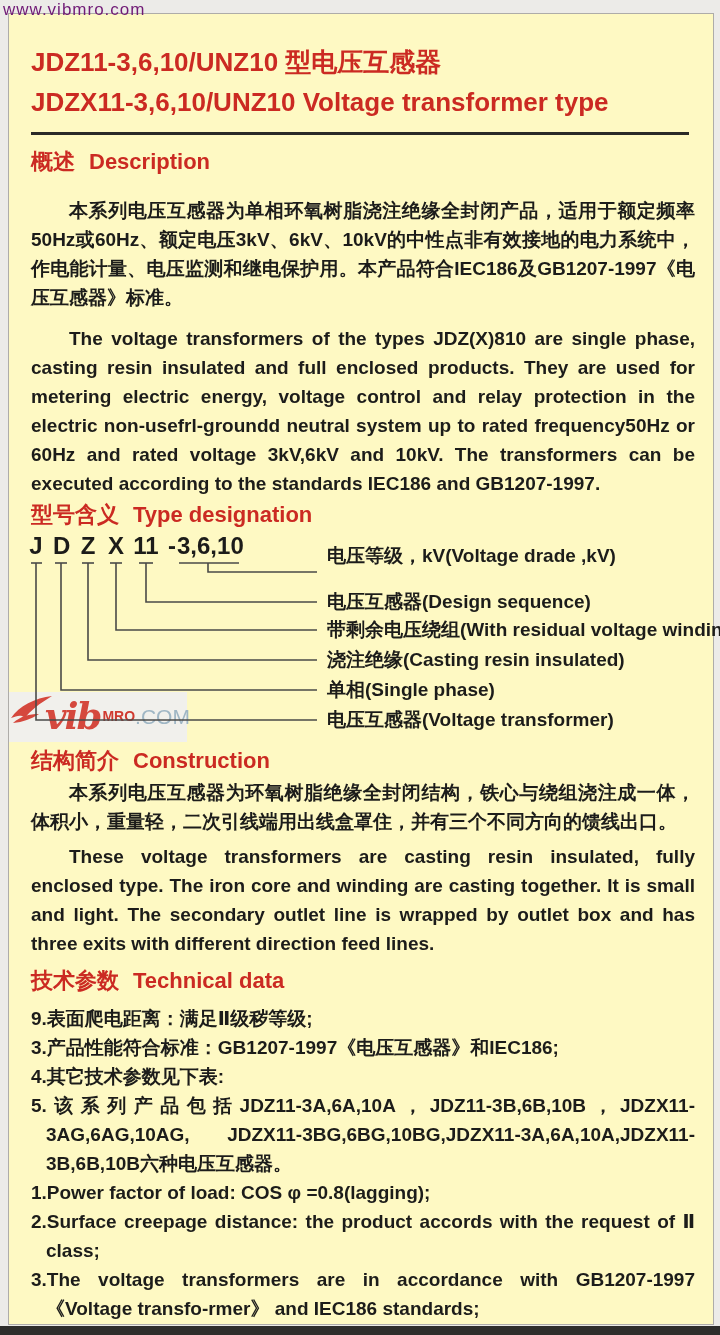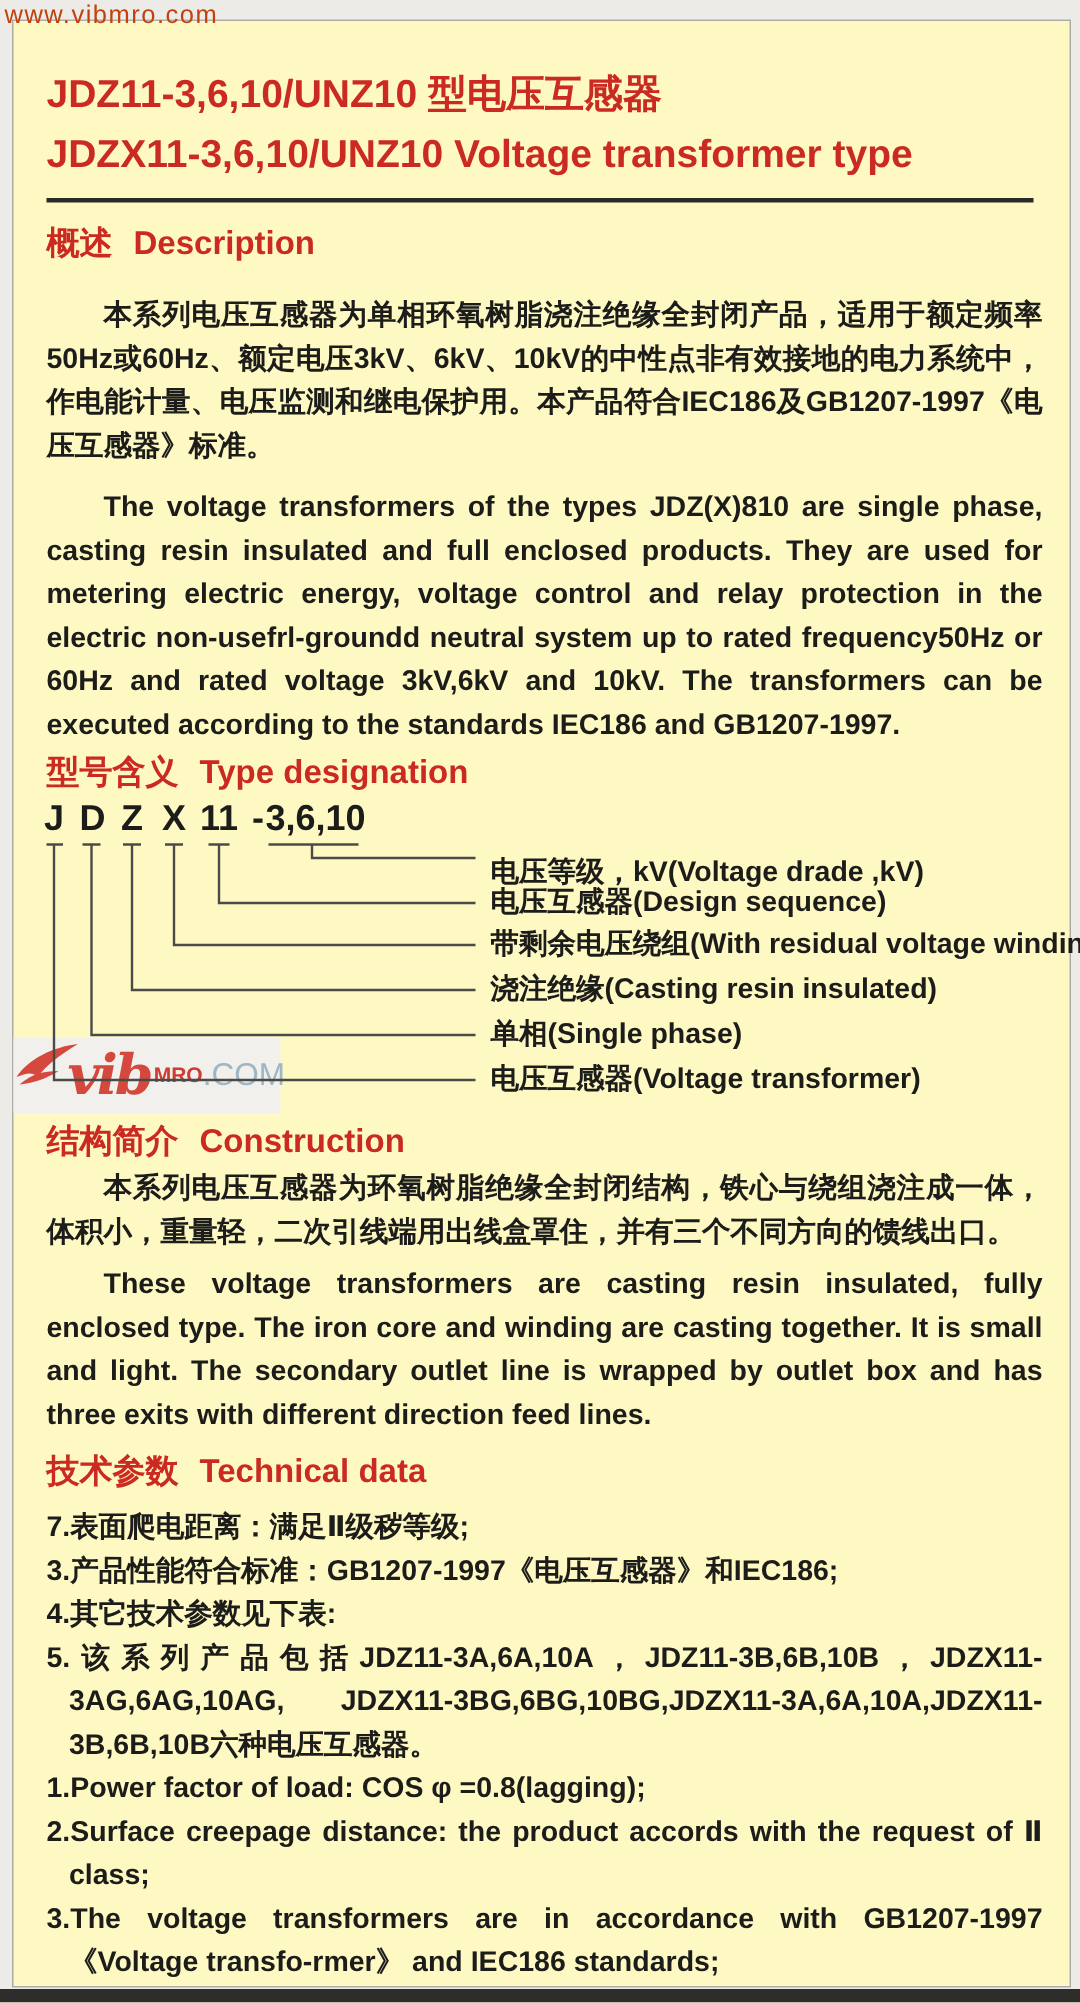--- a/index.html
+++ b/index.html
@@ -5,21 +5,21 @@
   * { margin:0; padding:0; box-sizing:border-box; }
   html,body { width:720px; height:1335px; }
   body {
     position:relative;
     background:#ecebe8;
     font-family:"Liberation Sans","DejaVu Sans",sans-serif;
     overflow:hidden;
   }
   .url-watermark {
     position:absolute; left:3px; top:0px; z-index:6;
-    font-size:17px; color:#c2410c; letter-spacing:1px;
+    font-size:17px; color:#701a75; letter-spacing:1px;
     font-weight:400;
   }
   .page {
     position:absolute; left:8px; top:13px; width:706px; height:1312px;
     background:#fef9c3; border:1px solid #aeaca9;
   }
   .content { padding:28px 18px 0 22px; position:relative; }
   .bottom-strip {
     position:absolute; left:0; bottom:0; width:720px; height:9px;
     background:#2e2d2b; z-index:7;
@@ -51,21 +51,21 @@
   .cp-z { left:49px; width:16px; }
   .cp-x { left:77px; width:16px; }
   .cp-11 { left:102px; width:26px; }
   .cp-dash { left:136px; width:10px; }
   .cp-v { left:146px; width:62px; }
   .diagram svg { position:absolute; left:0; top:0; z-index:3; }
   .diag-label {
     position:absolute; left:296px; font-size:19px; line-height:28px; font-weight:700;
     color:#1c1c1a; white-space:nowrap; z-index:2;
   }
-  .dl-0 { top:36px; } .dl-1 { top:56px; } .dl-2 { top:84px; }
+  .dl-0 { top:10px; } .dl-1 { top:56px; } .dl-2 { top:84px; }
   .dl-3 { top:114px; } .dl-4 { top:144px; } .dl-5 { top:174px; }
 
   
   .logo-watermark {
     position:absolute; left:-22px; top:160px; width:178px; height:50px;
     background:#f1f0ec; z-index:1; display:flex; align-items:center; padding:0 2px 2px 2px;
   }
   .logo-swoosh { position:absolute; left:2px; bottom:6px; }
   .logo-vib {
     font-family:"DejaVu Serif","Liberation Serif",serif; font-style:italic; font-weight:700;
@@ -154,21 +154,21 @@
     <div class="sec-heading construction">
       <span class="zh">结构简介</span><span>Construction</span>
     </div>
     <div class="para-zh construction-zh">本系列电压互感器为环氧树脂绝缘全封闭结构，铁心与绕组浇注成一体，体积小，重量轻，二次引线端用出线盒罩住，并有三个不同方向的馈线出口。</div>
     <div class="para-en tight">These voltage transformers are casting resin insulated, fully enclosed type. The iron core and winding are casting together. It is small and light. The secondary outlet line is wrapped by outlet box and has three exits with different direction feed lines.</div>
 
     <div class="sec-heading technical">
       <span class="zh">技术参数</span><span>Technical data</span>
     </div>
     <div class="tech-list">
-      <div class="tech-item">7.表面爬电距离：满足Ⅱ级秽等级;</div>
+      <div class="tech-item">9.表面爬电距离：满足Ⅱ级秽等级;</div>
       <div class="tech-item">3.产品性能符合标准：GB1207-1997《电压互感器》和IEC186;</div>
       <div class="tech-item">4.其它技术参数见下表:</div>
       <div class="tech-item">5.该系列产品包括JDZ11-3A,6A,10A，JDZ11-3B,6B,10B，JDZX11-3AG,6AG,10AG, JDZX11-3BG,6BG,10BG,JDZX11-3A,6A,10A,JDZX11-3B,6B,10B六种电压互感器。</div>
       <div class="tech-item">1.Power factor of load: COS φ =0.8(lagging);</div>
       <div class="tech-item">2.Surface creepage distance: the product accords with the request of Ⅱ class;</div>
       <div class="tech-item">3.The voltage transformers are in accordance with GB1207-1997 《Voltage transfo-rmer》 and IEC186 standards;</div>
 
     </div>
 
   </div>

